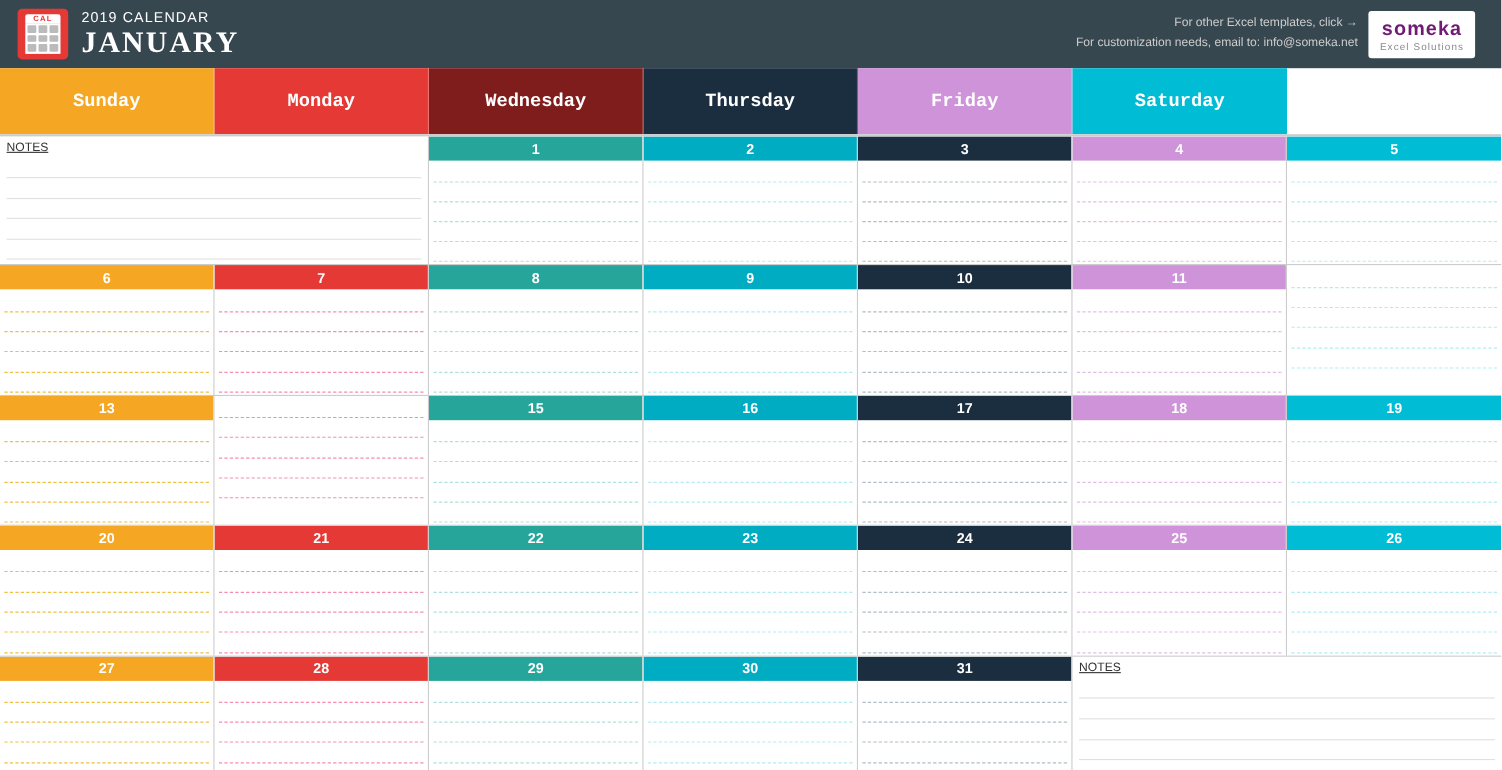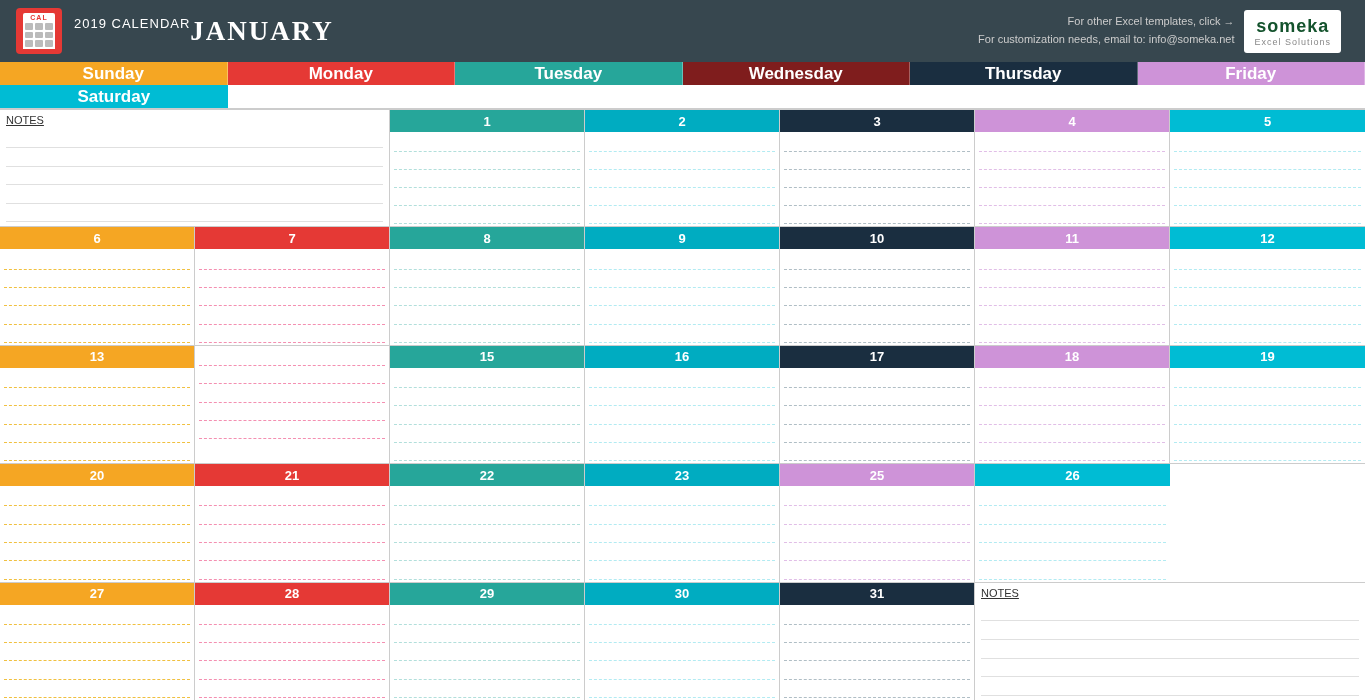--- a/index.html
+++ b/index.html
@@ -53,21 +53,21 @@
       grid-template-rows: repeat(3,1fr);
       gap: 2px;
       padding: 2px;
     }
     .icon-grid-cell {
       background: #bbb;
       border-radius: 1px;
     }
     #header-title {
       display: flex;
-      flex-direction: row;
+      flex-direction: column;
       justify-content: flex-end;
     }
     #header-title .year-calendar {
       color: #fff;
       font-size: 13px;
       font-weight: normal;
       letter-spacing: 1px;
     }
     #header-title .month-name {
       color: #fff;
@@ -94,34 +94,35 @@
       padding: 6px 10px;
       border-radius: 3px;
       display: flex;
       flex-direction: column;
       align-items: center;
       justify-content: center;
     }
     #someka-logo .logo-text {
       font-size: 18px;
       font-weight: bold;
-      color: #14532d;
+      color: #701a75;
       letter-spacing: 1px;
     }
     #someka-logo .logo-sub {
       font-size: 9px;
       color: #888;
       letter-spacing: 1px;
     }
 
     
     #day-headers {
       display: grid;
-      grid-template-columns: repeat(6, 1fr);
-      height: 46px;
+      grid-template-columns: repeat(7, 1fr);
+      height: 60px;
+      font-family: Liberation Mono, monospace;
     }
     .day-header {
       display: flex;
       align-items: center;
       justify-content: center;
       font-size: 17px;
       font-weight: bold;
       color: #fff;
       border-right: 1px solid rgba(255,255,255,0.3);
     }
@@ -243,21 +244,20 @@
     <div id="someka-logo">
       <span class="logo-text">someka</span>
       <span class="logo-sub">Excel Solutions</span>
     </div>
   </div>
 </div>
 
 <div id="day-headers">
   <div class="day-header dh-sunday">Sunday</div>
   <div class="day-header dh-monday">Monday</div>
-  <div class="day-header dh-tuesday">Tuesday</div>
   <div class="day-header dh-wednesday">Wednesday</div>
   <div class="day-header dh-thursday">Thursday</div>
   <div class="day-header dh-friday">Friday</div>
   <div class="day-header dh-saturday">Saturday</div>
 </div>
 
 <div id="calendar-grid">
 
   <div class="cal-row" style="border-top: 2px solid #ccc;">
 
@@ -385,21 +385,20 @@
       <div class="day-number dn-friday">11</div>
       <div class="day-lines lines-friday">
         <div class="day-line"></div>
           <div class="day-line"></div>
           <div class="day-line"></div>
           <div class="day-line"></div>
           <div class="day-line"></div>
       </div>
     </div>
     <div class="cal-cell" style="border-right:none;">
-      <div class="day-number dn-saturday">12</div>
       <div class="day-lines lines-saturday">
         <div class="day-line"></div>
           <div class="day-line"></div>
           <div class="day-line"></div>
           <div class="day-line"></div>
           <div class="day-line"></div>
       </div>
     </div>
   </div>
 
@@ -502,20 +501,30 @@
         <div class="day-line"></div>
           <div class="day-line"></div>
           <div class="day-line"></div>
           <div class="day-line"></div>
           <div class="day-line"></div>
       </div>
     </div>
     <div class="cal-cell">
       <div class="day-number dn-wednesday">23</div>
       <div class="day-lines lines-wednesday">
+        <div class="day-line"></div>
+          <div class="day-line"></div>
+          <div class="day-line"></div>
+          <div class="day-line"></div>
+          <div class="day-line"></div>
+      </div>
+    </div>
+    <div class="cal-cell">
+      <div class="day-number dn-thursday">24</div>
+      <div class="day-lines lines-thursday">
         <div class="day-line"></div>
           <div class="day-line"></div>
           <div class="day-line"></div>
           <div class="day-line"></div>
           <div class="day-line"></div>
       </div>
     </div>
     <div class="cal-cell">
       <div class="day-number dn-friday">25</div>
       <div class="day-lines lines-friday">

